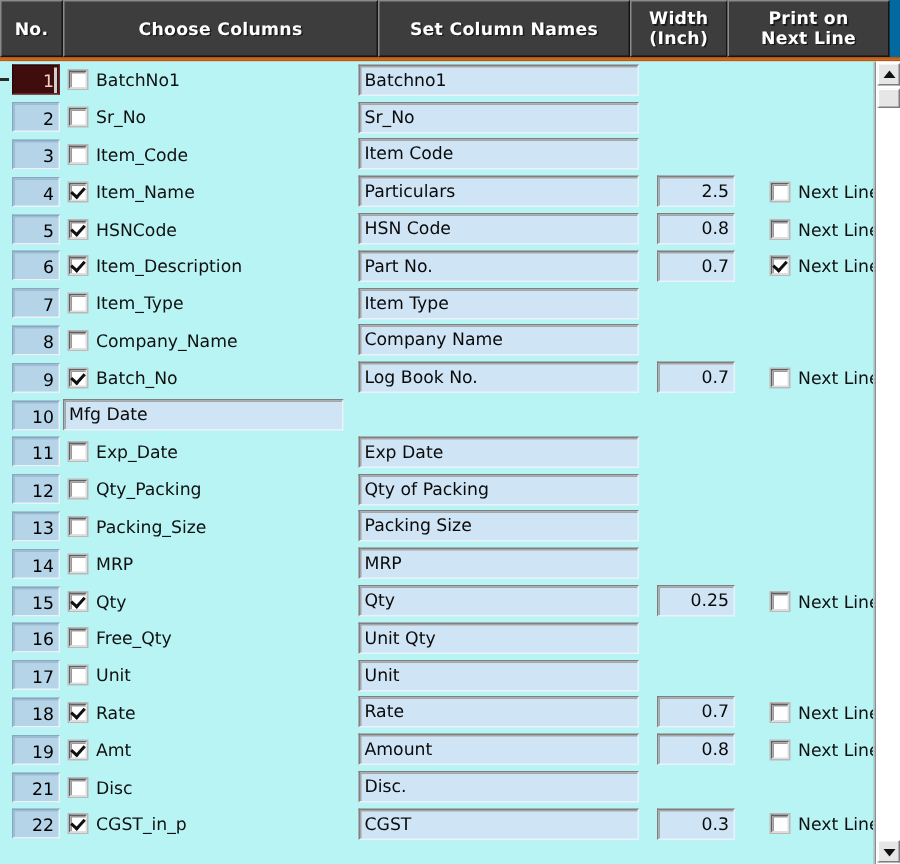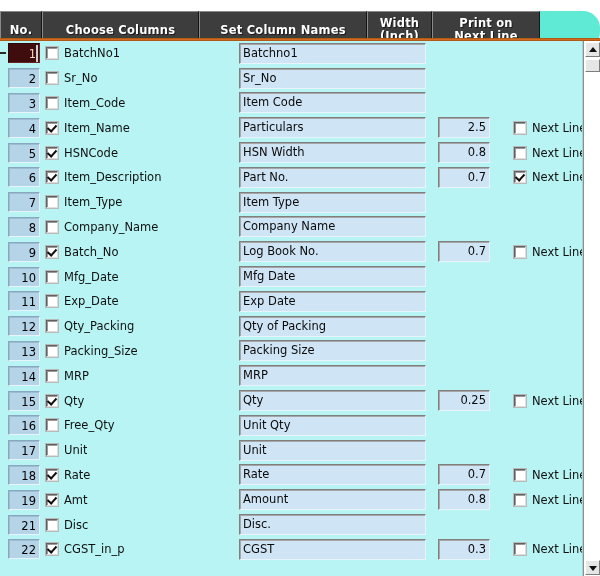--- a/index.html
+++ b/index.html
@@ -17,27 +17,26 @@
     width: 600px;
     height: 576px;
     background: #ffffff;
     box-sizing: border-box;
     overflow: hidden;
   }
 
   
   .grid-header {
     position: absolute;
-    left: 0; top: 11px;
+    left: 0; top: 0;
     width: 600px;
     height: 38px;
     display: flex;
-    background: #5eead4;
-    box-sizing: border-box;
-    border-radius: 17px;
+    background: #0369a1;
+    box-sizing: border-box;
   }
   .hcell {
     background: #3d3d3d;
     color: #ffffff;
     font-weight: bold;
     font-size: 11.5px;
     display: flex;
     align-items: center;
     justify-content: center;
     text-align: center;
@@ -45,21 +44,21 @@
     box-sizing: border-box;
     border-top: 1px solid #8a8a8a;
     border-left: 1px solid #8a8a8a;
     border-right: 1px solid #141414;
     border-bottom: 1px solid #141414;
     text-shadow: 1px 1px 0 #1a1a1a;
     letter-spacing: .2px;
     overflow: hidden;
   }
   .hcell.no      { width: 42px;  }
-  .hcell.choose  { width: 157px; }
+  .hcell.choose  { width: 210px; }
   .hcell.setname { width: 168px; }
   .hcell.width   { width: 65px;  }
   .hcell.pnl     { width: 108px;  }
 
   .header-rule {
     position: absolute;
     left: 0; top: 38px;
     width: 600px; height: 3px;
     background: #b05a18;
   }
@@ -401,21 +400,21 @@
         </div>
       </div>
       <div class="row">
         <div class="row-marker"></div>
         <div class="cell-no">5</div>
         <div class="cell-choose">
           <div class="cbx checked"></div>
           <div class="choose-label">HSNCode</div>
         </div>
         <div class="cell-setname">
-          <div class="tinput">HSN Width</div>
+          <div class="tinput">HSN Code</div>
         </div>
         <div class="cell-width">
           <div class="winput">0.8</div>
         </div>
         <div class="cell-pnl">
           <div class="cbx"></div>
           <div class="pnl-label">Next Line</div>
         </div>
       </div>
       <div class="row">
@@ -476,24 +475,20 @@
           <div class="winput">0.7</div>
         </div>
         <div class="cell-pnl">
           <div class="cbx"></div>
           <div class="pnl-label">Next Line</div>
         </div>
       </div>
       <div class="row">
         <div class="row-marker"></div>
         <div class="cell-no">10</div>
-        <div class="cell-choose">
-          <div class="cbx"></div>
-          <div class="choose-label">Mfg_Date</div>
-        </div>
         <div class="cell-setname">
           <div class="tinput">Mfg Date</div>
         </div>
         <div class="cell-width"></div>
         <div class="cell-pnl"></div>
       </div>
       <div class="row">
         <div class="row-marker"></div>
         <div class="cell-no">11</div>
         <div class="cell-choose">

